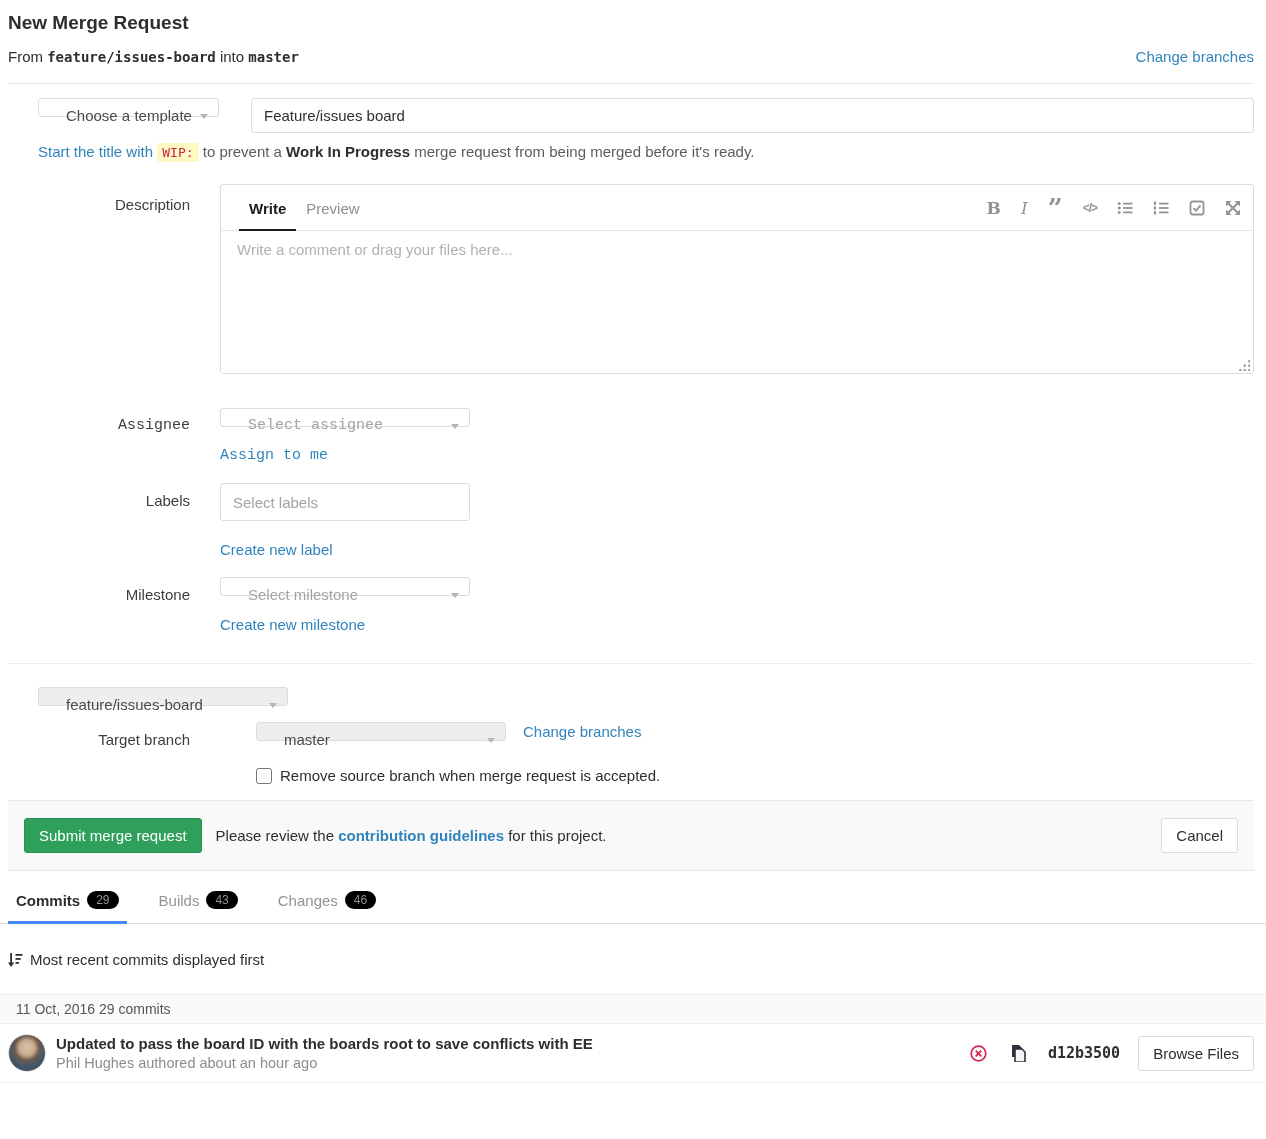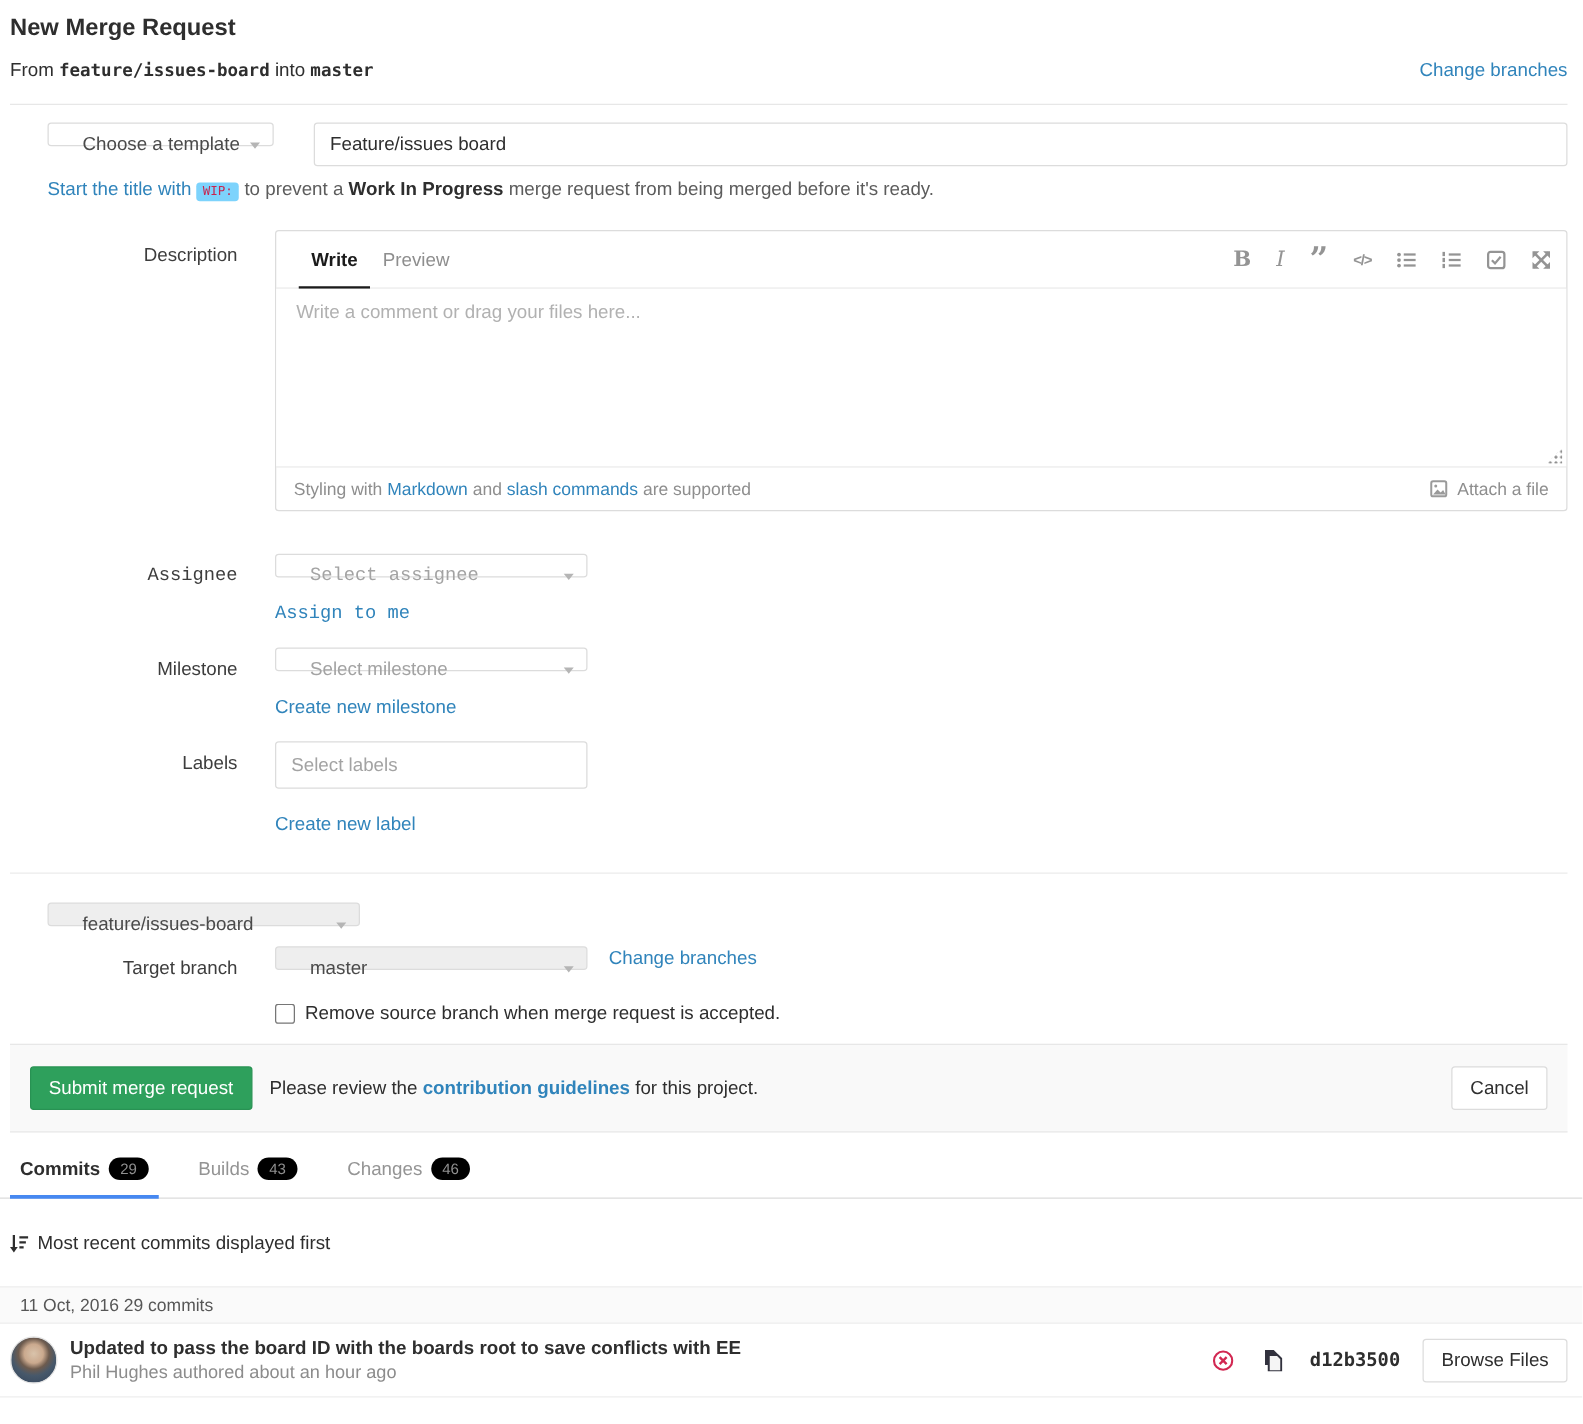--- a/index.html
+++ b/index.html
@@ -40,22 +40,22 @@
     border-top: 5px solid #b5b5b5;
   }
   .template-select { width: 181px; }
   .title-input {
     flex: 1; margin-left: 32px; height: 35px; border: 1px solid #dcdcdc;
     border-radius: 3px; padding: 0 12px; font-size: 15px; color: #2e2e2e;
     font-family: "Liberation Sans", sans-serif; outline: none;
   }
   .title-hint { margin-top: 10px; color: #5c5c5c; }
   .code-chip {
-    font-family: "DejaVu Sans Mono", monospace; font-size: 10px;
-    color: #c7254e; background: #7dd3fc; border-radius: 3px; padding: 2px 5px;
+    font-family: "DejaVu Sans Mono", monospace; font-size: 13px;
+    color: #c7254e; background: #fef9c3; border-radius: 3px; padding: 2px 5px;
   }
   .bold-txt { font-weight: bold; color: #2e2e2e; }
 
   
   .row-description { margin-top: 24px; }
   .row-description .form-label { padding-top: 12px; }
   .md-area { border: 1px solid #dcdcdc; border-radius: 3px; background: #fff; }
   .md-header {
     display: flex; align-items: center; border-bottom: 1px solid #e7e7e7;
     padding: 0 12px 0 18px; height: 46px;
@@ -97,21 +97,21 @@
   .labels-input {
     width: 250px; height: 38px; border: 1px solid #dcdcdc; border-radius: 3px;
     padding: 0 12px; font-size: 15px; color: #2e2e2e; font-family: "Liberation Sans", sans-serif; outline: none;
   }
   .labels-input::placeholder { color: #a3a3a3; opacity: 1; }
   .sub-link { display: inline-block; margin-top: 20px; }
 
   .section-divider { border: none; border-top: 1px solid #ececec; margin: 30px 0 0; }
 
   .row-source { margin-top: 23px; }
-  .row-target { margin-top: 16px; }
+  .row-target { margin-top: 16px; gap: 36px; }
   .disabled-select { background: #eeeeee; color: #4a4a4a; width: 250px; }
   .target-wrap { display: flex; align-items: center; gap: 17px; }
   .checkbox-row { margin-top: 26px; display: flex; align-items: center; }
   .checkbox-row input[type="checkbox"] { width: 16px; height: 16px; margin-right: 8px; accent-color: #fff; }
 
   
   .form-actions {
     margin-top: 16px; background: #f9f9f9; border-top: 1px solid #e7e7e7;
     border-bottom: 1px solid #e7e7e7; padding: 17px 16px; display: flex; align-items: center;
   }
@@ -241,69 +241,53 @@
                     <polygon points="15,15 9.5,15 15,9.5"></polygon>
                   </g>
                 </svg>
             </span>
           </div>
         </div>
         <div class="md-body">
           <textarea class="md-textarea" placeholder="Write a comment or drag your files here..." style=""></textarea>
           <div class="resize-grip"></div>
         </div>
-        <div class="md-footer">
-          <span>Styling with</span>&nbsp;
-          <a>Markdown</a>&nbsp;
-          <span>and</span>&nbsp;
-          <a>slash commands</a>&nbsp;
-          <span>are supported</span>
-          <span class="attach">
-            <svg width="16" height="15" viewBox="0 0 16 15">
-                <rect x="1" y="1" width="12" height="12" rx="1.5" fill="none" stroke="#9a9a9a" stroke-width="1.6"></rect>
-                <circle cx="4.6" cy="4.8" r="1.2" fill="#9a9a9a"></circle>
-                <path d="M2.5 11.5 L6 7.5 L8.5 10 L10.5 8 L12.5 11.5 Z" fill="#9a9a9a"></path>
-                <path d="M13 3.5 L15 3.5 L15 14.5 L4 14.5 L4 13" fill="none" stroke="#9a9a9a" stroke-width="0"></path>
-              </svg>
-            <span>Attach a file</span>
-          </span>
-        </div>
       </div>
     </div>
   </div>
 
   <div class="form-row row-assignee">
     <div class="form-label v-center">Assignee</div>
     <div class="form-content">
       <div class="select-box meta-select">
         <span>Select assignee</span>
         <span class="caret"></span>
       </div>
       <a class="sub-link">Assign to me</a>
     </div>
   </div>
 
+  <div class="form-row row-labels">
+    <div class="form-label v-center">Labels</div>
+    <div class="form-content">
+      <div>
+        <input class="labels-input" type="text" placeholder="Select labels" style="">
+      </div>
+      <a class="sub-link">Create new label</a>
+    </div>
+  </div>
+
   <div class="form-row row-milestone">
     <div class="form-label v-center">Milestone</div>
     <div class="form-content">
       <div class="select-box meta-select">
         <span>Select milestone</span>
         <span class="caret"></span>
       </div>
       <a class="sub-link">Create new milestone</a>
-    </div>
-  </div>
-
-  <div class="form-row row-labels">
-    <div class="form-label v-center">Labels</div>
-    <div class="form-content">
-      <div>
-        <input class="labels-input" type="text" placeholder="Select labels" style="">
-      </div>
-      <a class="sub-link">Create new label</a>
     </div>
   </div>
 
   <hr class="section-divider">
 
   <div class="form-row row-source">
     <div class="form-content">
       <div class="select-box disabled-select">
         <span>feature/issues-board</span>
         <span class="caret"></span>

